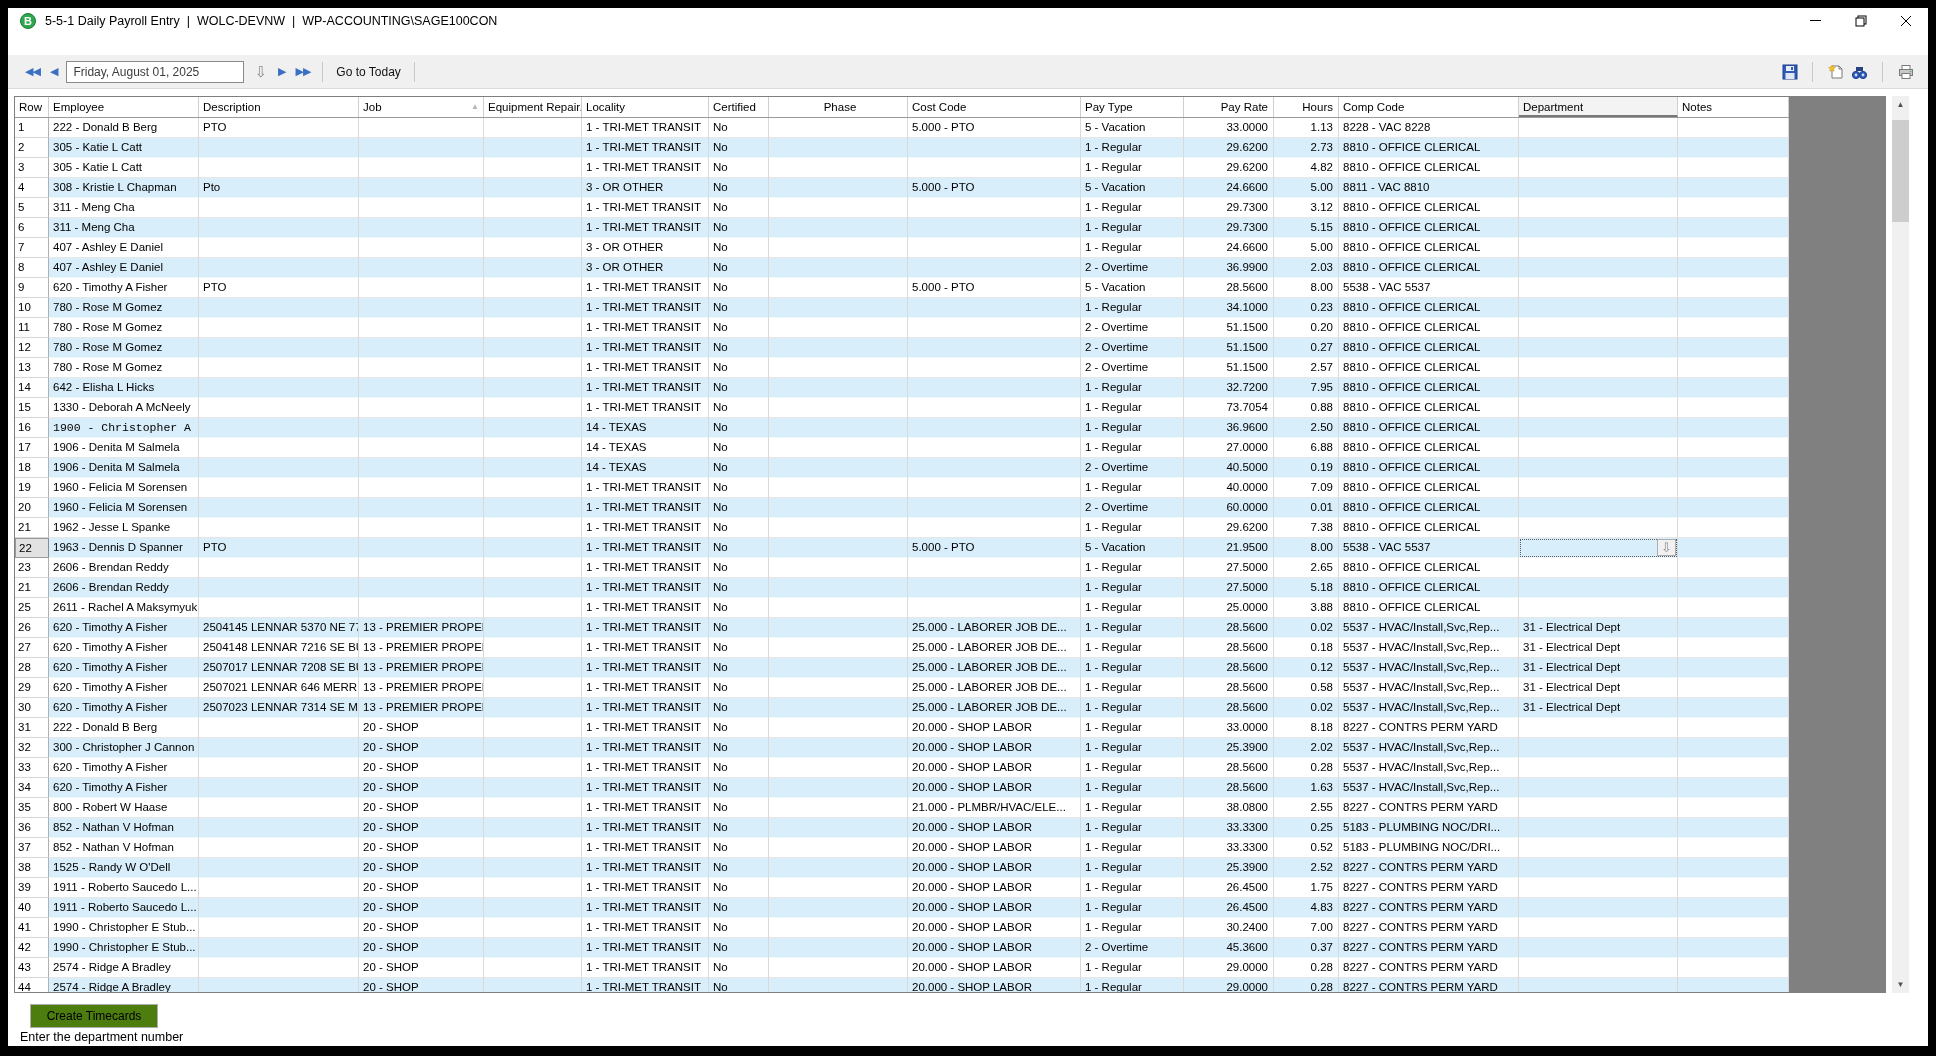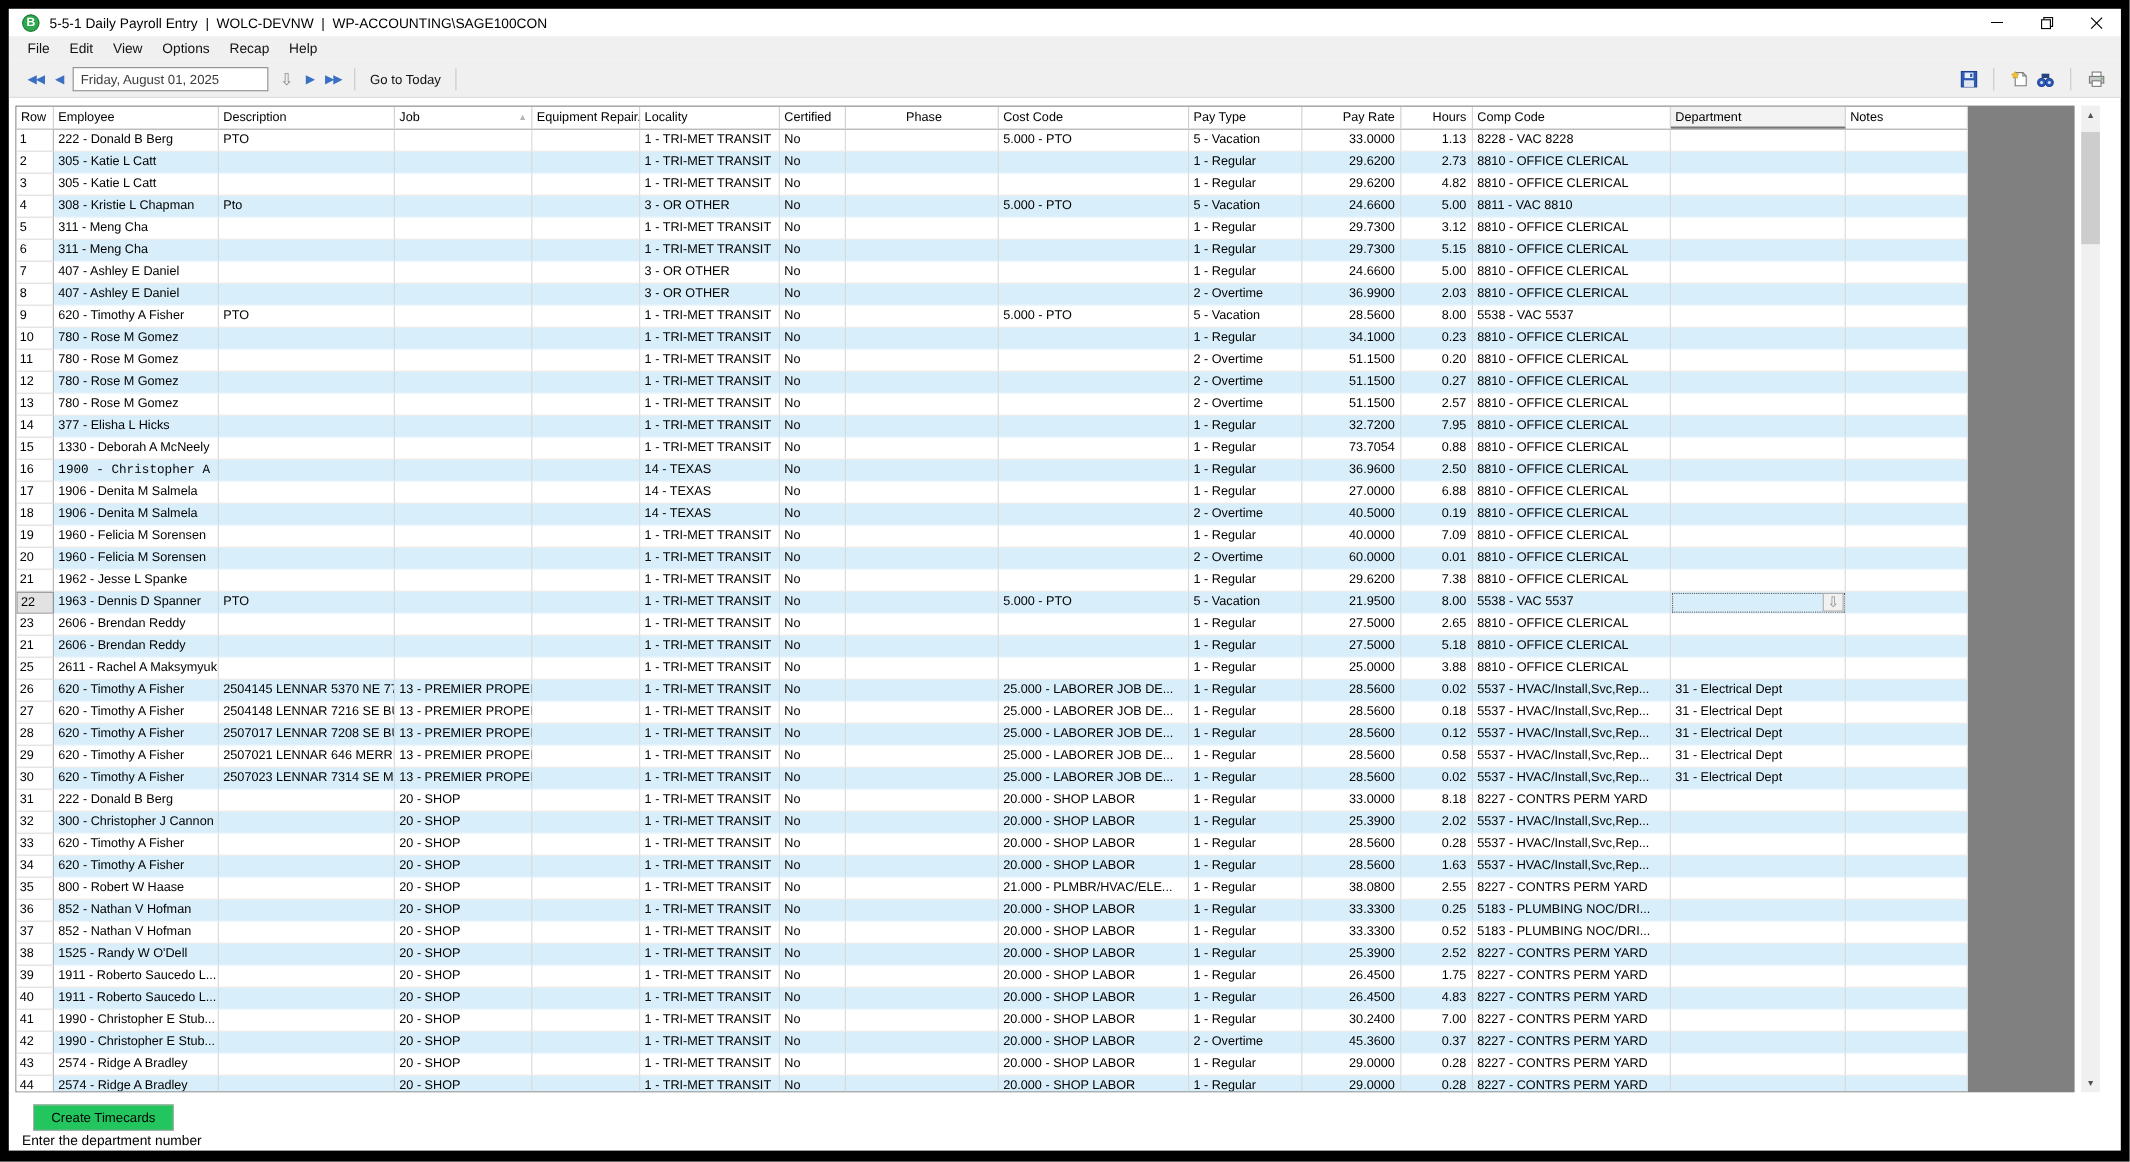--- a/index.html
+++ b/index.html
@@ -56,21 +56,21 @@
 
   .grayfill{position:absolute;left:1782px;top:88px;width:96px;height:897px;background:#808080;}
   
   .vscroll{position:absolute;left:1884px;top:88px;width:17px;height:897px;background:#f0f0f0;}
   .sarrow{position:absolute;left:0;width:17px;height:17px;color:#505050;font-size:8px;display:flex;align-items:center;justify-content:center;}
   .sarrow.up{top:0;}
   .sarrow.down{bottom:0;}
   .sthumb{position:absolute;left:0;top:24px;width:17px;height:102px;background:#cdcdcd;}
 
   
-  .createbtn{position:absolute;left:22px;top:996px;width:128px;height:24px;background:#22c55e;border:1px solid #adadad;
+  .createbtn{position:absolute;left:22px;top:996px;width:128px;height:24px;background:#4d7c0f;border:1px solid #adadad;
              box-sizing:border-box;font-size:12px;color:#000;display:flex;align-items:center;justify-content:center;}
   .statustext{position:absolute;left:12px;top:1022px;font-size:12.5px;color:#000;}
   svg{display:block;}
 </style>
 </head>
 <body>
 
 <div class="window">
 
   <div class="titlebar">
@@ -90,28 +90,20 @@
       </div>
       <div class="wbtn">
         <svg width="12" height="12" viewBox="0 0 12 12">
             <line x1="1" y1="1" x2="11" y2="11" stroke="#000"></line>
             <line x1="11" y1="1" x2="1" y2="11" stroke="#000"></line>
           </svg>
       </div>
     </div>
   </div>
 
-  <div class="menubar">
-    <span class="mitem">File</span>
-    <span class="mitem">Edit</span>
-    <span class="mitem">View</span>
-    <span class="mitem">Options</span>
-    <span class="mitem">Recap</span>
-    <span class="mitem">Help</span>
-  </div>
 
   <div class="toolbar">
     <span class="nav">◀◀</span>
     <span class="nav">◀</span>
     <div class="datebox">Friday, August 01, 2025</div>
     <span class="pickbtn">⇩</span>
     <span class="nav">▶</span>
     <span class="nav">▶▶</span>
     <div class="tsep"></div>
     <span class="gototoday">Go to Today</span>
@@ -389,21 +381,21 @@
           <div class="gc" style="width: 173px;"></div>
           <div class="gc" style="width: 103px;">2 - Overtime</div>
           <div class="gc r" style="width: 90px;">51.1500</div>
           <div class="gc r" style="width: 65px;">2.57</div>
           <div class="gc" style="width: 180px;">8810 - OFFICE CLERICAL</div>
           <div class="gc" style="width: 159px;"></div>
           <div class="gc" style="width: 111px;"></div>
         </div>
         <div class="grow alt">
           <div class="rn" style="width: 34px;">14</div>
-          <div class="gc" style="width: 150px;">377 - Elisha L Hicks</div>
+          <div class="gc" style="width: 150px;">642 - Elisha L Hicks</div>
           <div class="gc" style="width: 160px;"></div>
           <div class="gc" style="width: 125px;"></div>
           <div class="gc" style="width: 98px;"></div>
           <div class="gc" style="width: 127px;">1 - TRI-MET TRANSIT</div>
           <div class="gc" style="width: 60px;">No</div>
           <div class="gc" style="width: 139px;"></div>
           <div class="gc" style="width: 173px;"></div>
           <div class="gc" style="width: 103px;">1 - Regular</div>
           <div class="gc r" style="width: 90px;">32.7200</div>
           <div class="gc r" style="width: 65px;">7.95</div>

